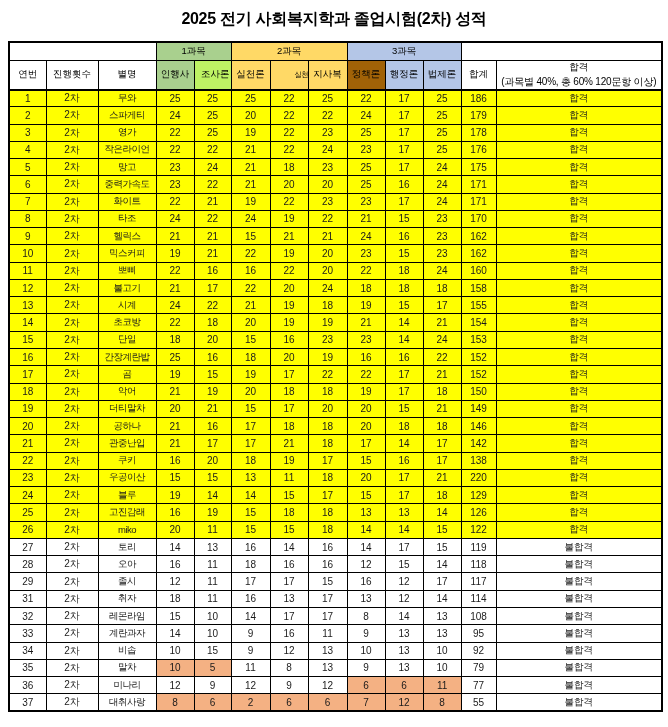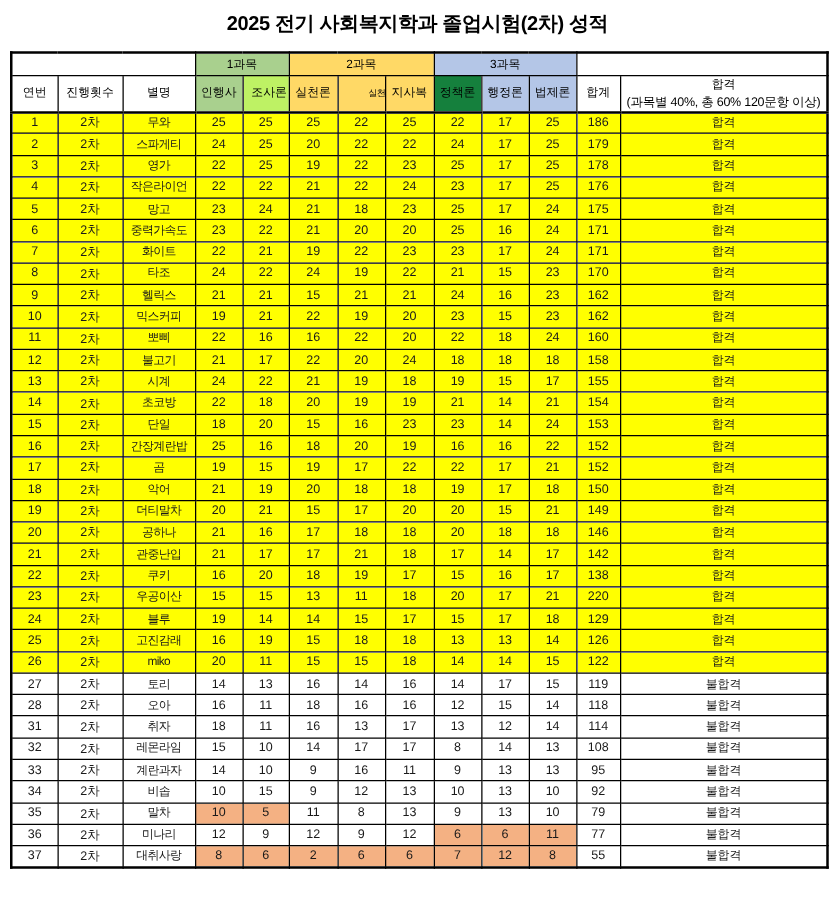--- a/index.html
+++ b/index.html
@@ -104,21 +104,21 @@
         </tr>
         <tr class="head-row">
           <th>연번</th>
           <th>진행횟수</th>
           <th>별명</th>
           <th style="background: rgb(169, 208, 142);">인행사</th>
           <th style="background: #bef264; text-align: right;">조사론</th>
           <th style="background: rgb(255, 217, 102);">실천론</th>
           <th class="small-label" style="background: rgb(255, 217, 102);">실천기술론</th>
           <th style="background: rgb(255, 217, 102);">지사복</th>
-          <th style="background: #15803d;">정책론</th>
+          <th style="background: #a16207;">정책론</th>
           <th style="background: rgb(180, 198, 231);">행정론</th>
           <th style="background: rgb(180, 198, 231);">법제론</th>
           <th>합계</th>
           <th><span>합격</span><span class="sub">(과목별 40%, 총 60% 120문항 이상)</span></th>
         </tr>
       </thead>
     <tbody id="tbody">
         <tr class="pass">
           <td>1</td>
           <td>2차</td>
@@ -530,20 +530,35 @@
           <td class="name-cell">오아</td>
           <td>16</td>
           <td>11</td>
           <td>18</td>
           <td>16</td>
           <td>16</td>
           <td>12</td>
           <td>15</td>
           <td>14</td>
           <td>118</td>
+          <td class="result-cell">불합격</td>
+        </tr>
+        <tr class="fail">
+          <td>29</td>
+          <td>2차</td>
+          <td class="name-cell">졸시</td>
+          <td>12</td>
+          <td>11</td>
+          <td>17</td>
+          <td>17</td>
+          <td>15</td>
+          <td>16</td>
+          <td>12</td>
+          <td>17</td>
+          <td>117</td>
           <td class="result-cell">불합격</td>
         </tr>
         <tr class="fail">
           <td>31</td>
           <td>2차</td>
           <td class="name-cell">취자</td>
           <td>18</td>
           <td>11</td>
           <td>16</td>
           <td>13</td>

